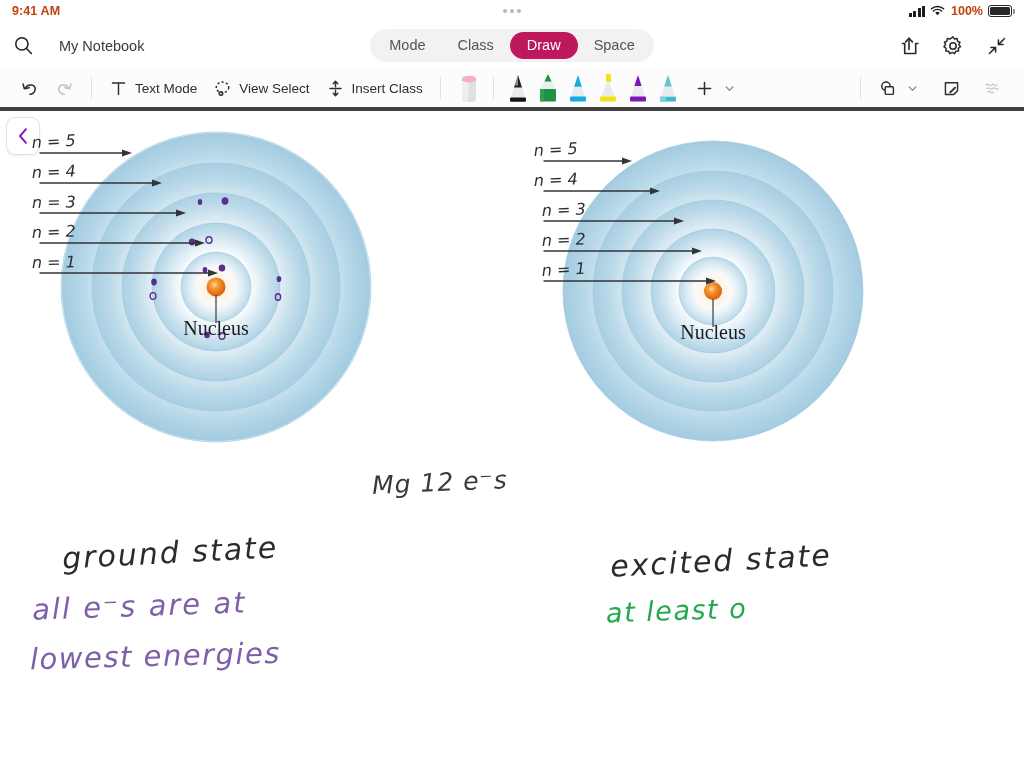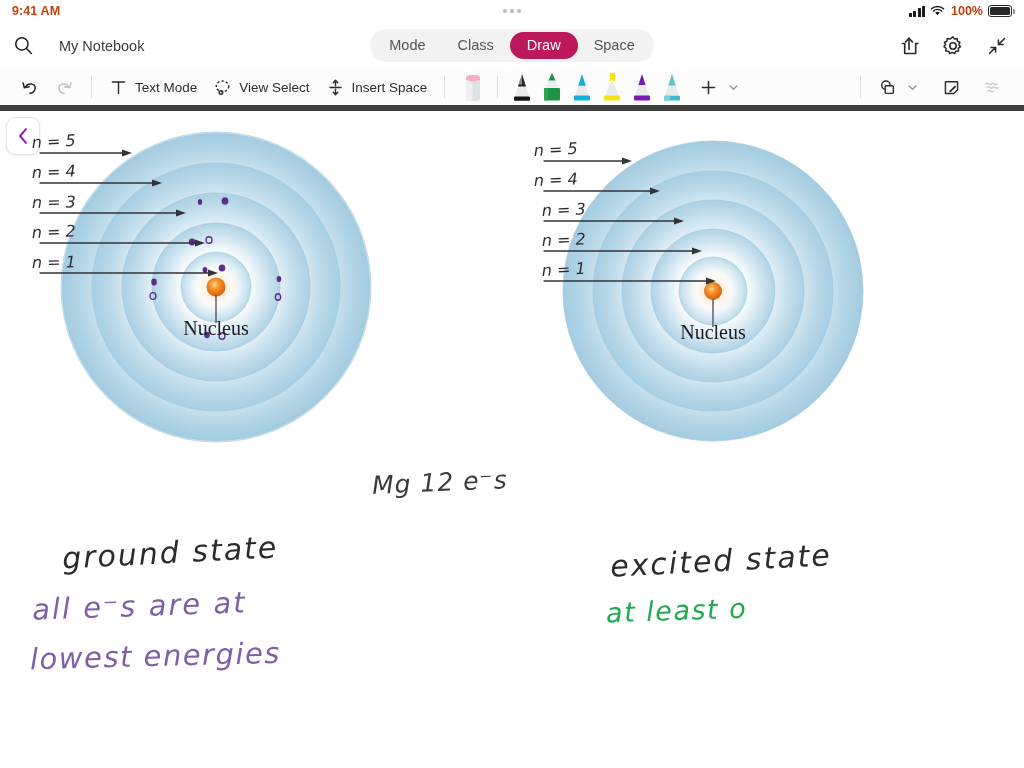--- a/index.html
+++ b/index.html
@@ -80,21 +80,21 @@
     margin-left: auto; display: flex; align-items: center; gap: 22px;
     padding-right: 16px;
   }
   .ico-btn { width: 22px; height: 22px; display: block; }
 
   
   #toolbar {
     position: absolute; left: 0; top: 69px;
     width: 1024px; height: 42px;
     background: #fcfcfd;
-    border-bottom: 6px solid #404040;
+    border-bottom: 4px solid #404040;
     display: flex; align-items: center;
   }
   .tb-item {
     display: flex; align-items: center; gap: 7px;
     height: 30px; padding: 0 8px; border-radius: 6px;
     font-size: 13.5px; color: #2d2d33; white-space: nowrap;
   }
   .tb-sep { width:1px; height:22px; background:#dfdfe3; margin: 0 9px; }
   .tb-undo { margin-left: 12px; }
   .tb-ico { width: 19px; height: 19px; display: block; }
@@ -230,21 +230,21 @@
     </svg>
     <span>View Select</span>
   </div>
 
   <div class="tb-item">
     <svg class="tb-ico" viewBox="0 0 20 20">
       <path d="M10 2.6 V8.2 M7.6 4.9 L10 2.5 L12.4 4.9" fill="none" stroke="#2b2b30" stroke-width="1.5" stroke-linecap="round" stroke-linejoin="round"></path>
       <path d="M4.2 10 H15.8" stroke="#2b2b30" stroke-width="1.5" stroke-linecap="round"></path>
       <path d="M10 17.4 V11.8 M7.6 15.1 L10 17.5 L12.4 15.1" fill="none" stroke="#2b2b30" stroke-width="1.5" stroke-linecap="round" stroke-linejoin="round"></path>
     </svg>
-    <span>Insert Space</span>
+    <span>Insert Class</span>
   </div>
 
   <span class="tb-sep"></span>
 
   <div class="pen" style="margin-left:4px;">
     <svg class="pen-svg" viewBox="0 0 30 40">
       <rect x="8" y="8" width="14" height="26" rx="2.4" fill="#dfe0e2"></rect>
       <rect x="8" y="8" width="6.5" height="26" rx="2.4" fill="#eeeff0"></rect>
       <path d="M8 11.4 a7 3.4 0 0 1 14 0 V13 H8 Z" fill="#f2a0b8"></path>
       <ellipse cx="15" cy="11.2" rx="7" ry="3.2" fill="#f5aec3"></ellipse>

